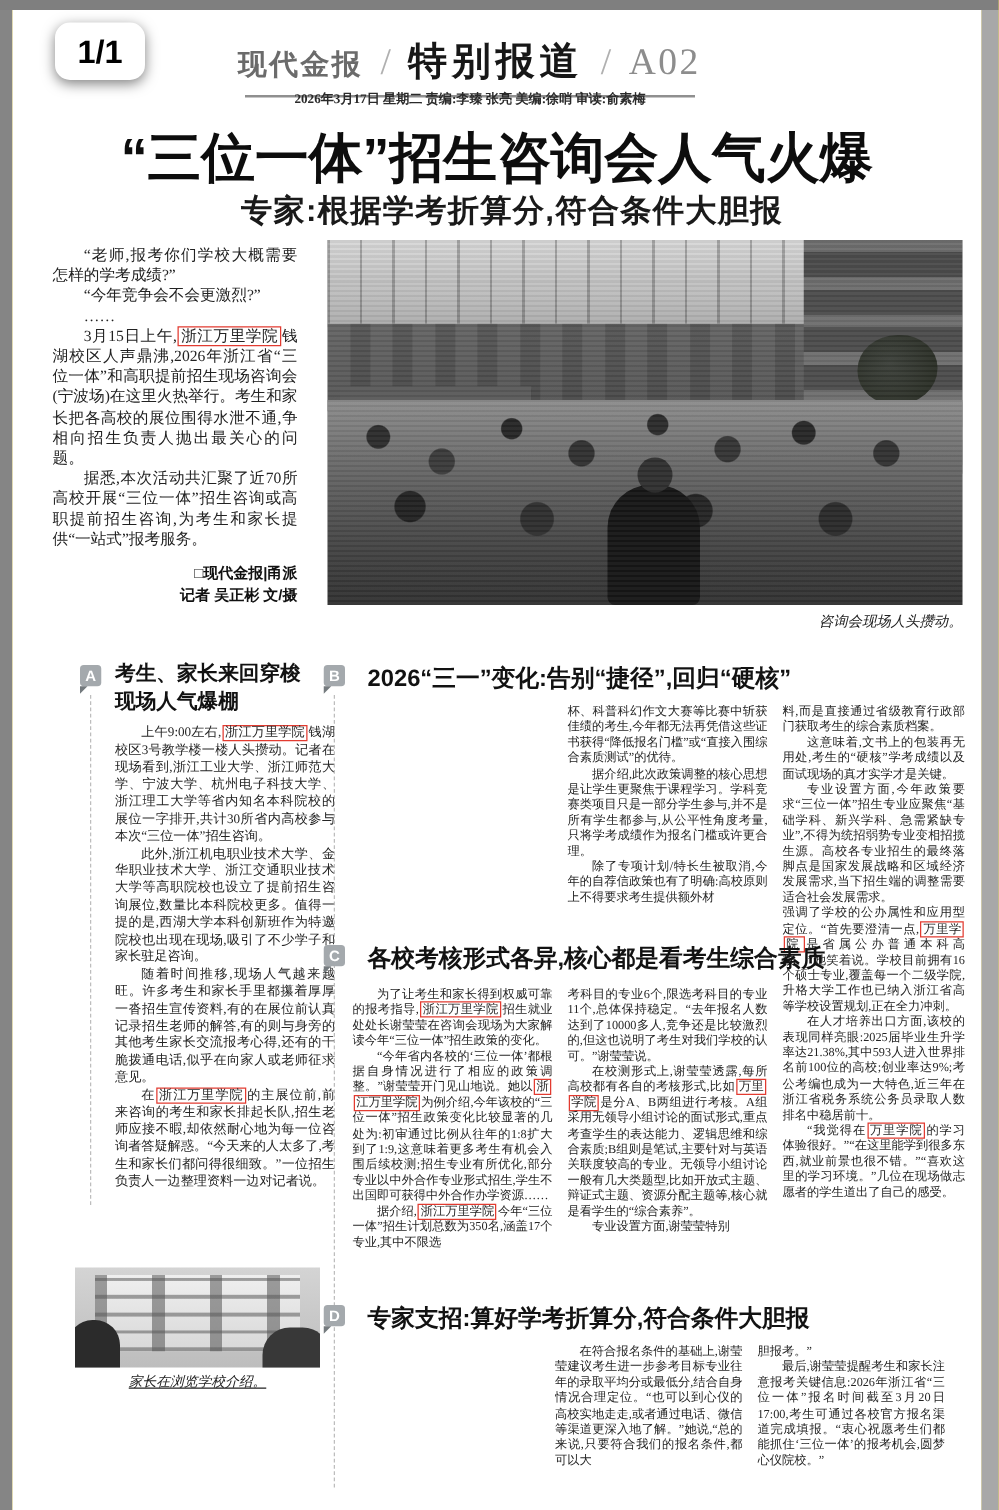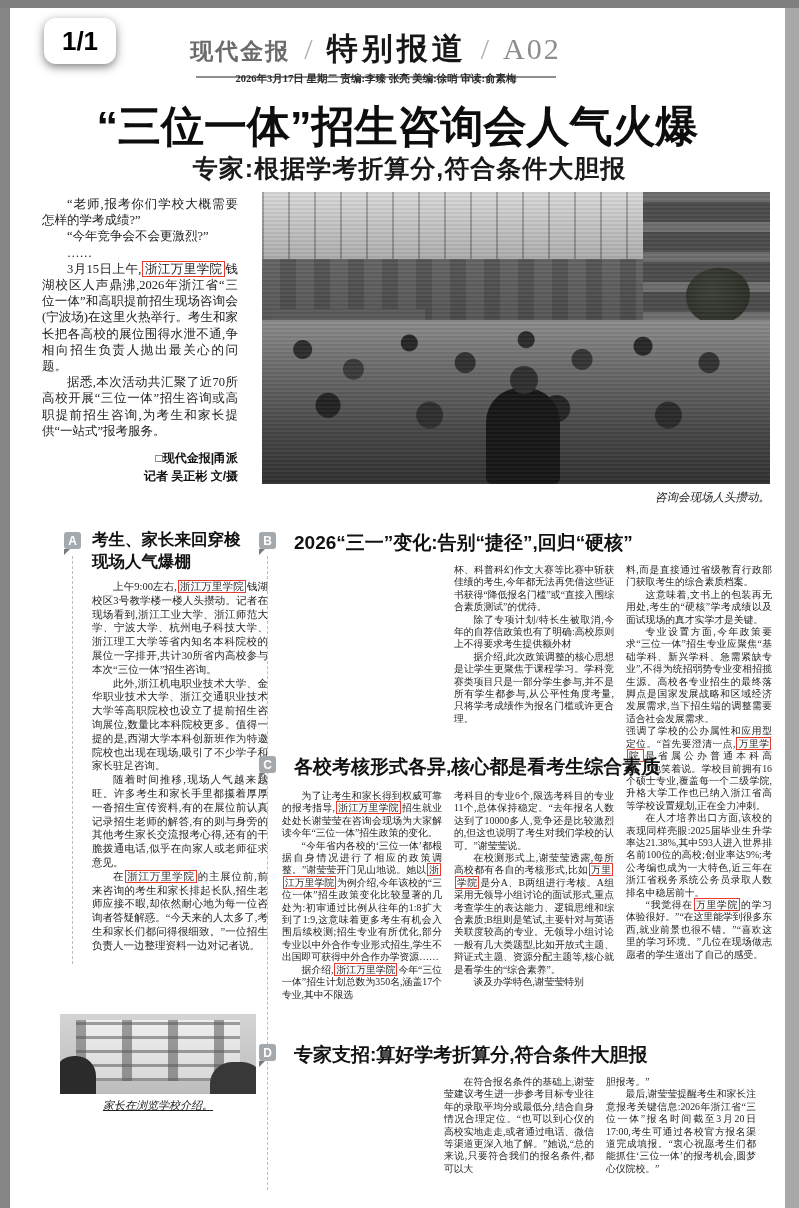--- a/index.html
+++ b/index.html
@@ -195,22 +195,22 @@
       <div class="bp-person-left"></div>
       <div class="bp-person-right"></div>
     </div>
     <div class="photo-caption-bottom">家长在浏览学校介绍。</div>
 
     <div class="section-badge badge-b">B</div>
     <div class="dash-v dash-bcd"></div>
     <div class="sec-title title-b">2026“三一”变化:告别“捷径”,回归“硬核”</div>
     <div class="body-text col b-col2">
       <p class="noindent">杯、科普科幻作文大赛等比赛中斩获佳绩的考生,今年都无法再凭借这些证书获得“降低报名门槛”或“直接入围综合素质测试”的优待。</p>
+      <p>据介绍,此次政策调整的核心思想是让学生更聚焦于课程学习。学科竞赛类项目只是一部分学生参与,并不是所有学生都参与,从公平性角度考量,只将学考成绩作为报名门槛或许更合理。</p>
       <p>除了专项计划/特长生被取消,今年的自荐信政策也有了明确:高校原则上不得要求考生提供额外材</p>
-      <p>据介绍,此次政策调整的核心思想是让学生更聚焦于课程学习。学科竞赛类项目只是一部分学生参与,并不是所有学生都参与,从公平性角度考量,只将学考成绩作为报名门槛或许更合理。</p>
     </div>
 
     <div class="body-text rail">
       <p class="noindent">料,而是直接通过省级教育行政部门获取考生的综合素质档案。</p>
       <p>这意味着,文书上的包装再无用处,考生的“硬核”学考成绩以及面试现场的真才实学才是关键。</p>
       <p>专业设置方面,今年政策要求“三位一体”招生专业应聚焦“基础学科、新兴学科、急需紧缺专业”,不得为统招弱势专业变相招揽生源。高校各专业招生的最终落脚点是国家发展战略和区域经济发展需求,当下招生端的调整需要适合社会发展需求。</p>
       <p class="noindent rail-gap">强调了学校的公办属性和应用型定位。“首先要澄清一点,<span class="hl">万里学院</span>是省属公办普通本科高校。”她笑着说。学校目前拥有16个硕士专业,覆盖每一个二级学院,升格大学工作也已纳入浙江省高等学校设置规划,正在全力冲刺。</p>
       <p>在人才培养出口方面,该校的表现同样亮眼:2025届毕业生升学率达21.38%,其中593人进入世界排名前100位的高校;创业率达9%;考公考编也成为一大特色,近三年在浙江省税务系统公务员录取人数排名中稳居前十。</p>
       <p>“我觉得在<span class="hl">万里学院</span>的学习体验很好。”“在这里能学到很多东西,就业前景也很不错。”“喜欢这里的学习环境。”几位在现场做志愿者的学生道出了自己的感受。</p>
     </div>
@@ -218,21 +218,21 @@
     <div class="section-badge badge-c">C</div>
     <div class="sec-title title-c">各校考核形式各异,核心都是看考生综合素质</div>
     <div class="body-text col c-col1">
       <p>为了让考生和家长得到权威可靠的报考指导,<span class="hl">浙江万里学院</span>招生就业处处长谢莹莹在咨询会现场为大家解读今年“三位一体”招生政策的变化。</p>
       <p>“今年省内各校的‘三位一体’都根据自身情况进行了相应的政策调整。”谢莹莹开门见山地说。她以<span class="hl">浙江万里学院</span>为例介绍,今年该校的“三位一体”招生政策变化比较显著的几处为:初审通过比例从往年的1:8扩大到了1:9,这意味着更多考生有机会入围后续校测;招生专业有所优化,部分专业以中外合作专业形式招生,学生不出国即可获得中外合作办学资源……</p>
       <p>据介绍,<span class="hl">浙江万里学院</span>今年“三位一体”招生计划总数为350名,涵盖17个专业,其中不限选</p>
     </div>
     <div class="body-text col c-col2">
       <p class="noindent">考科目的专业6个,限选考科目的专业11个,总体保持稳定。“去年报名人数达到了10000多人,竞争还是比较激烈的,但这也说明了考生对我们学校的认可。”谢莹莹说。</p>
       <p>在校测形式上,谢莹莹透露,每所高校都有各自的考核形式,比如<span class="hl">万里学院</span>是分A、B两组进行考核。A组采用无领导小组讨论的面试形式,重点考查学生的表达能力、逻辑思维和综合素质;B组则是笔试,主要针对与英语关联度较高的专业。无领导小组讨论一般有几大类题型,比如开放式主题、辩证式主题、资源分配主题等,核心就是看学生的“综合素养”。</p>
-      <p>谈及办学特色,谢莹莹特别</p>
+      <p>专业设置方面,谢莹莹特别</p>
     </div>
 
     <div class="section-badge badge-d">D</div>
     <div class="sec-title title-d">专家支招:算好学考折算分,符合条件大胆报</div>
     <div class="body-text col d-col2">
       <p>在符合报名条件的基础上,谢莹莹建议考生进一步参考目标专业往年的录取平均分或最低分,结合自身情况合理定位。“也可以到心仪的高校实地走走,或者通过电话、微信等渠道更深入地了解。”她说,“总的来说,只要符合我们的报名条件,都可以大</p>
     </div>
     <div class="body-text col d-col3">
       <p class="noindent">胆报考。”</p>
       <p>最后,谢莹莹提醒考生和家长注意报考关键信息:2026年浙江省“三位一体”报名时间截至3月20日17:00,考生可通过各校官方报名渠道完成填报。“衷心祝愿考生们都能抓住‘三位一体’的报考机会,圆梦心仪院校。”</p>

